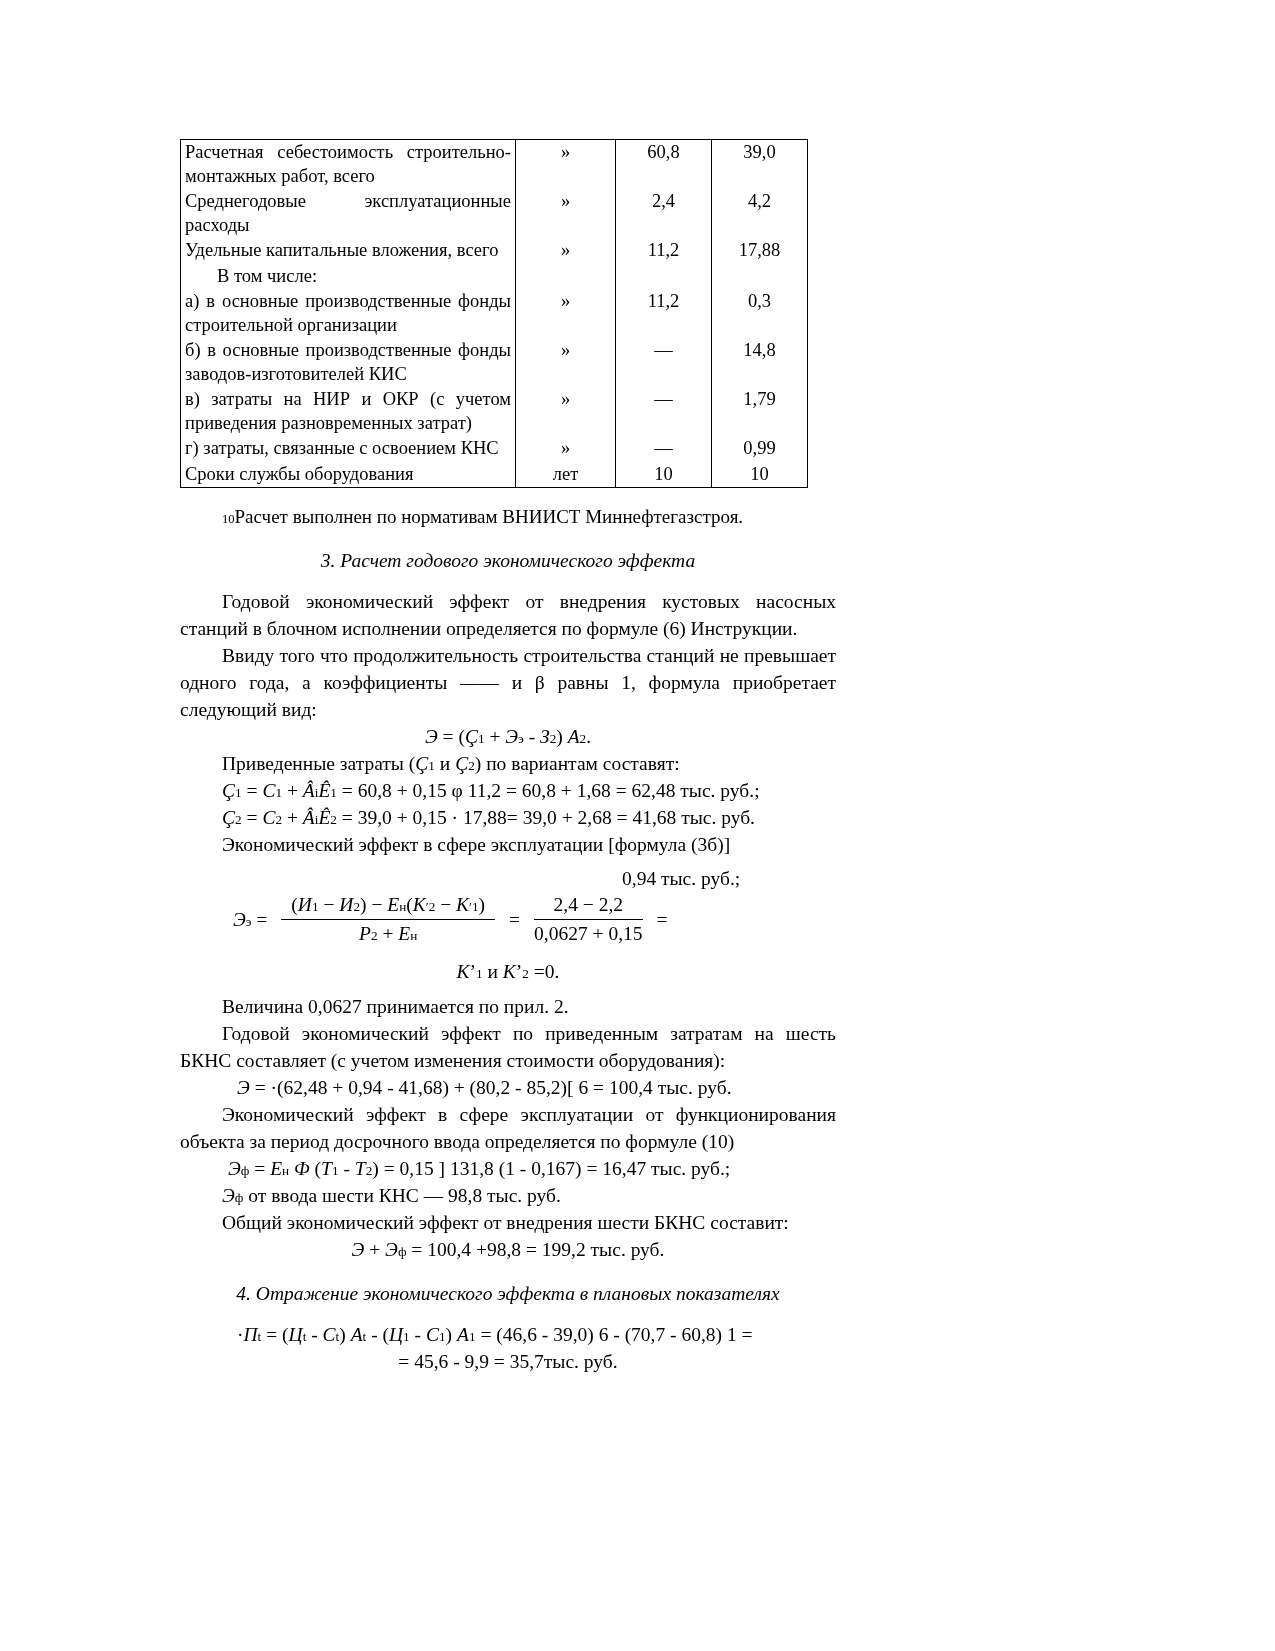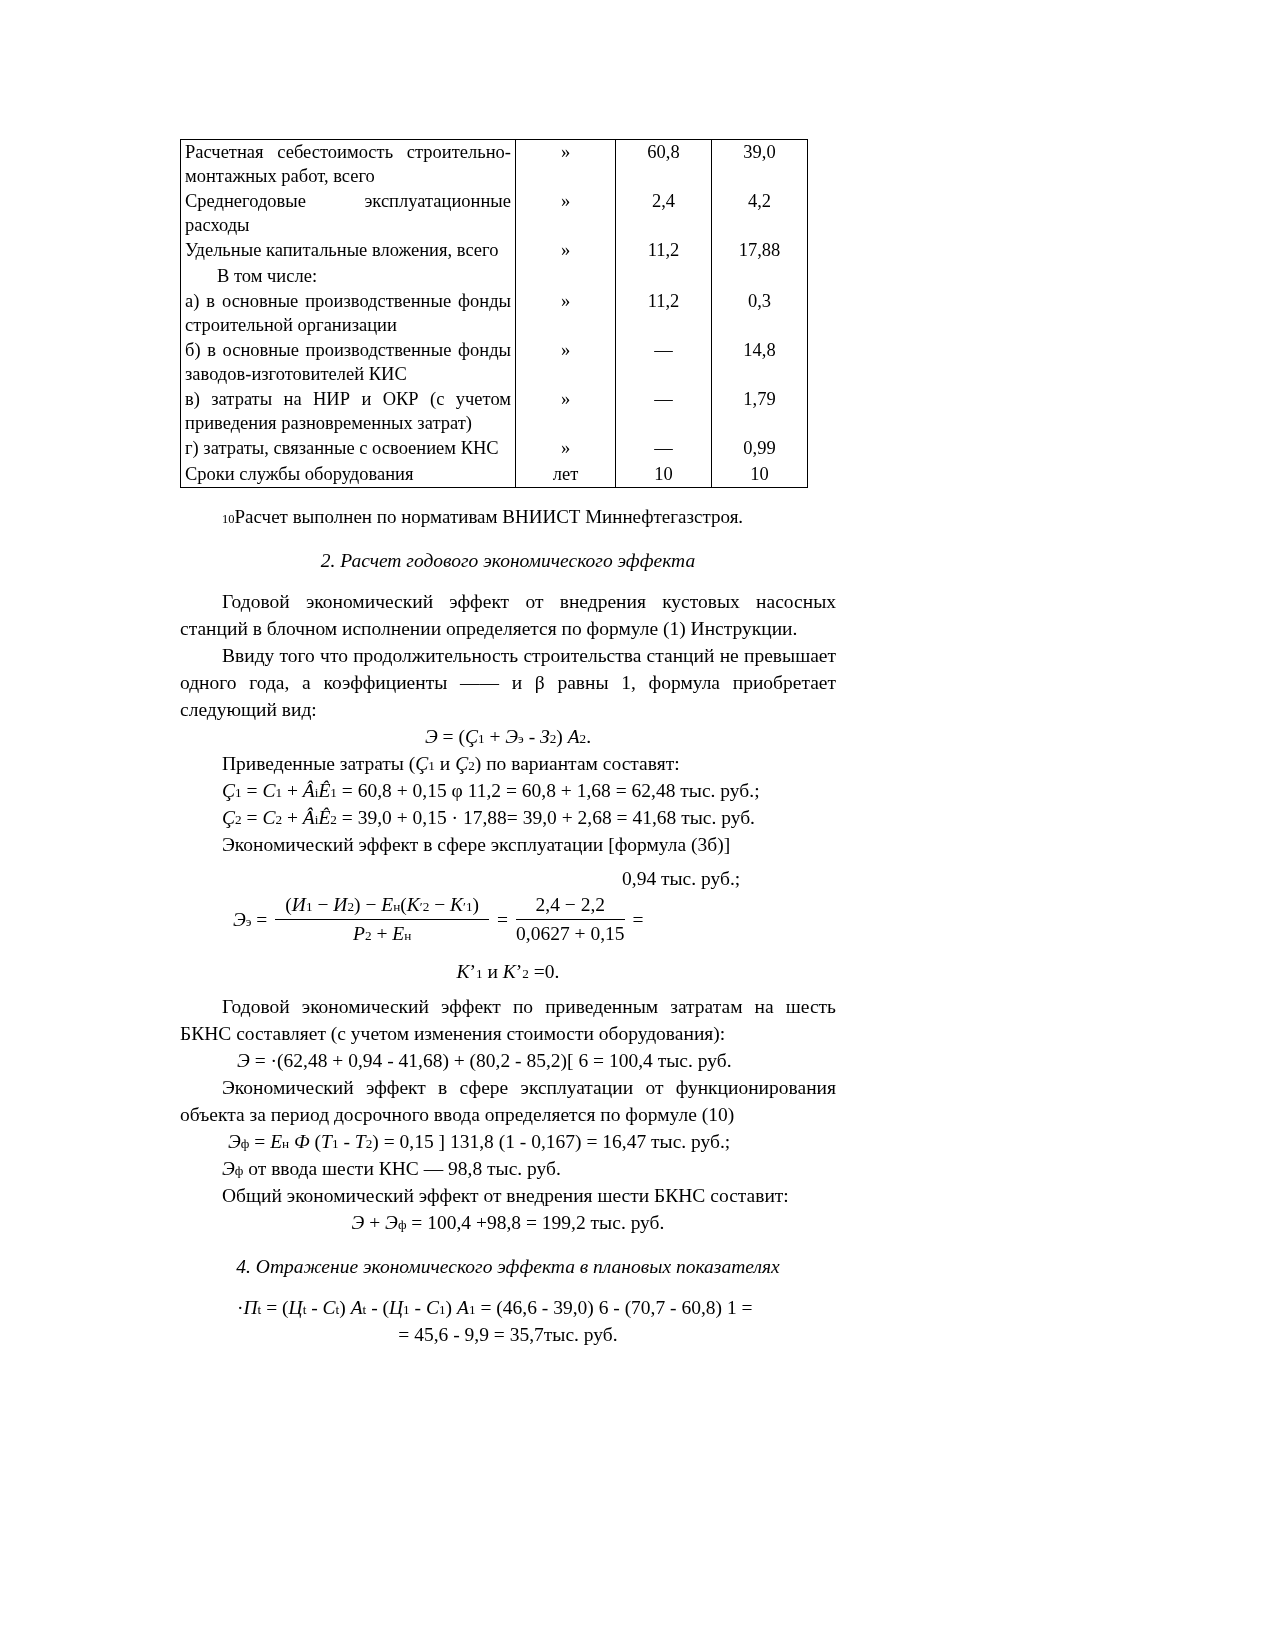--- a/index.html
+++ b/index.html
@@ -33,21 +33,21 @@
   .fline { margin: 0; font-size: 19.5px; line-height: 27px; padding-left: 42px; }
   .formula { font-size: 19.5px; line-height: 27px; margin: 0 0; }
   .formula.center { text-align: center; }
   .formula.shift1 { margin-left: 57px; }
   .formula.shift2 { margin-left: 48px; }
   sub { font-size: 68%; vertical-align: -22%; line-height: 0; }
   sup { font-size: 68%; vertical-align: 38%; line-height: 0; }
 
   .result-line { font-size: 19.5px; margin: 10px 0 2px 442px; }
 
-  .frac-row { display: flex; align-items: center; gap: 8px; margin: 4px 0 8px 53px; font-size: 19.5px; }
+  .frac-row { display: flex; align-items: center; gap: 14px; margin: 4px 0 8px 53px; font-size: 19.5px; }
   .frac { display: inline-flex; flex-direction: column; text-align: center; }
   .frac .num { border-bottom: 1.3px solid #000; padding: 0 10px 3px 10px; }
   .frac .den { padding-top: 3px; }
   .kprime { text-align: center; font-size: 19.5px; margin: 16px 0 10px 0; }
 </style>
 </head>
 <body>
 
 <div class="page">
 
@@ -111,23 +111,23 @@
         <td class="c-label">Сроки службы оборудования</td>
         <td class="c-unit">лет</td>
         <td class="c-val">10</td>
         <td class="c-val">10</td>
       </tr>
     </tbody>
   </table>
 
   <p class="footnote"><sup>10</sup><span>Расчет выполнен по нормативам ВНИИСТ Миннефтегазстроя.</span></p>
 
-  <h3 class="sect">2. Расчет годового экономического эффекта</h3>
+  <h3 class="sect">3. Расчет годового экономического эффекта</h3>
 
-  <p class="body">Годовой экономический эффект от внедрения кустовых насосных станций в блочном исполнении определяется по формуле (1) Инструкции.</p>
+  <p class="body">Годовой экономический эффект от внедрения кустовых насосных станций в блочном исполнении определяется по формуле (6) Инструкции.</p>
   <p class="body">Ввиду того что продолжительность строительства станций не превышает одного года, а коэффициенты —— и β равны 1, формула приобретает следующий вид:</p>
 
   <div class="formula center"><i>Э</i> = (<i>Ç</i><sub>1</sub> + <i>Э</i><sub>э</sub> - <i>З</i><sub>2</sub>) <i>А</i><sub>2</sub>.</div>
 
   <p class="body">Приведенные затраты (<i>Ç</i><sub>1</sub> и <i>Ç</i><sub>2</sub>) по вариантам составят:</p>
   <p class="fline"><i>Ç</i><sub>1</sub> = <i>С</i><sub>1</sub> + <i>Â</i><sub>i</sub><i>Ê</i><sub>1</sub> = 60,8 + 0,15 φ 11,2 = 60,8 + 1,68 = 62,48 тыс. руб.;</p>
   <p class="fline"><i>Ç</i><sub>2</sub> = <i>С</i><sub>2</sub> + <i>Â</i><sub>i</sub><i>Ê</i><sub>2</sub> = 39,0 + 0,15 · 17,88= 39,0 + 2,68 = 41,68 тыс. руб.</p>
   <p class="body">Экономический эффект в сфере эксплуатации [формула (3б)]</p>
 
   <div class="result-line">0,94 тыс. руб.;</div>
@@ -141,20 +141,21 @@
     <span>=</span>
     <span class="frac">
         <span class="num">2,4 − 2,2</span>
         <span class="den">0,0627 + 0,15</span>
       </span>
     <span>=</span>
   </div>
 
   <div class="kprime"><i>К</i>’<sub>1</sub> и <i>К</i>’<sub>2</sub> =0.</div>
 
+  <p class="body">Величина 0,0627 принимается по прил. 2.</p>
   <p class="body">Годовой экономический эффект по приведенным затратам на шесть БКНС составляет (с учетом изменения стоимости оборудования):</p>
 
   <div class="formula shift1"><i>Э</i> = ·(62,48 + 0,94 - 41,68) + (80,2 - 85,2)[ 6 = 100,4 тыс. руб.</div>
 
   <p class="body">Экономический эффект в сфере эксплуатации от функционирования объекта за период досрочного ввода определяется по формуле (10)</p>
 
   <div class="formula shift2"><i>Э</i><sub>ф</sub> = <i>Е</i><sub>н</sub> <i>Ф</i> (<i>Т</i><sub>1</sub> - <i>Т</i><sub>2</sub>) = 0,15 ] 131,8 (1 - 0,167) = 16,47 тыс. руб.;</div>
 
   <p class="body"><i>Э</i><sub>ф</sub> от ввода шести КНС — 98,8 тыс. руб.</p>
   <p class="body">Общий экономический эффект от внедрения шести БКНС составит:</p>

